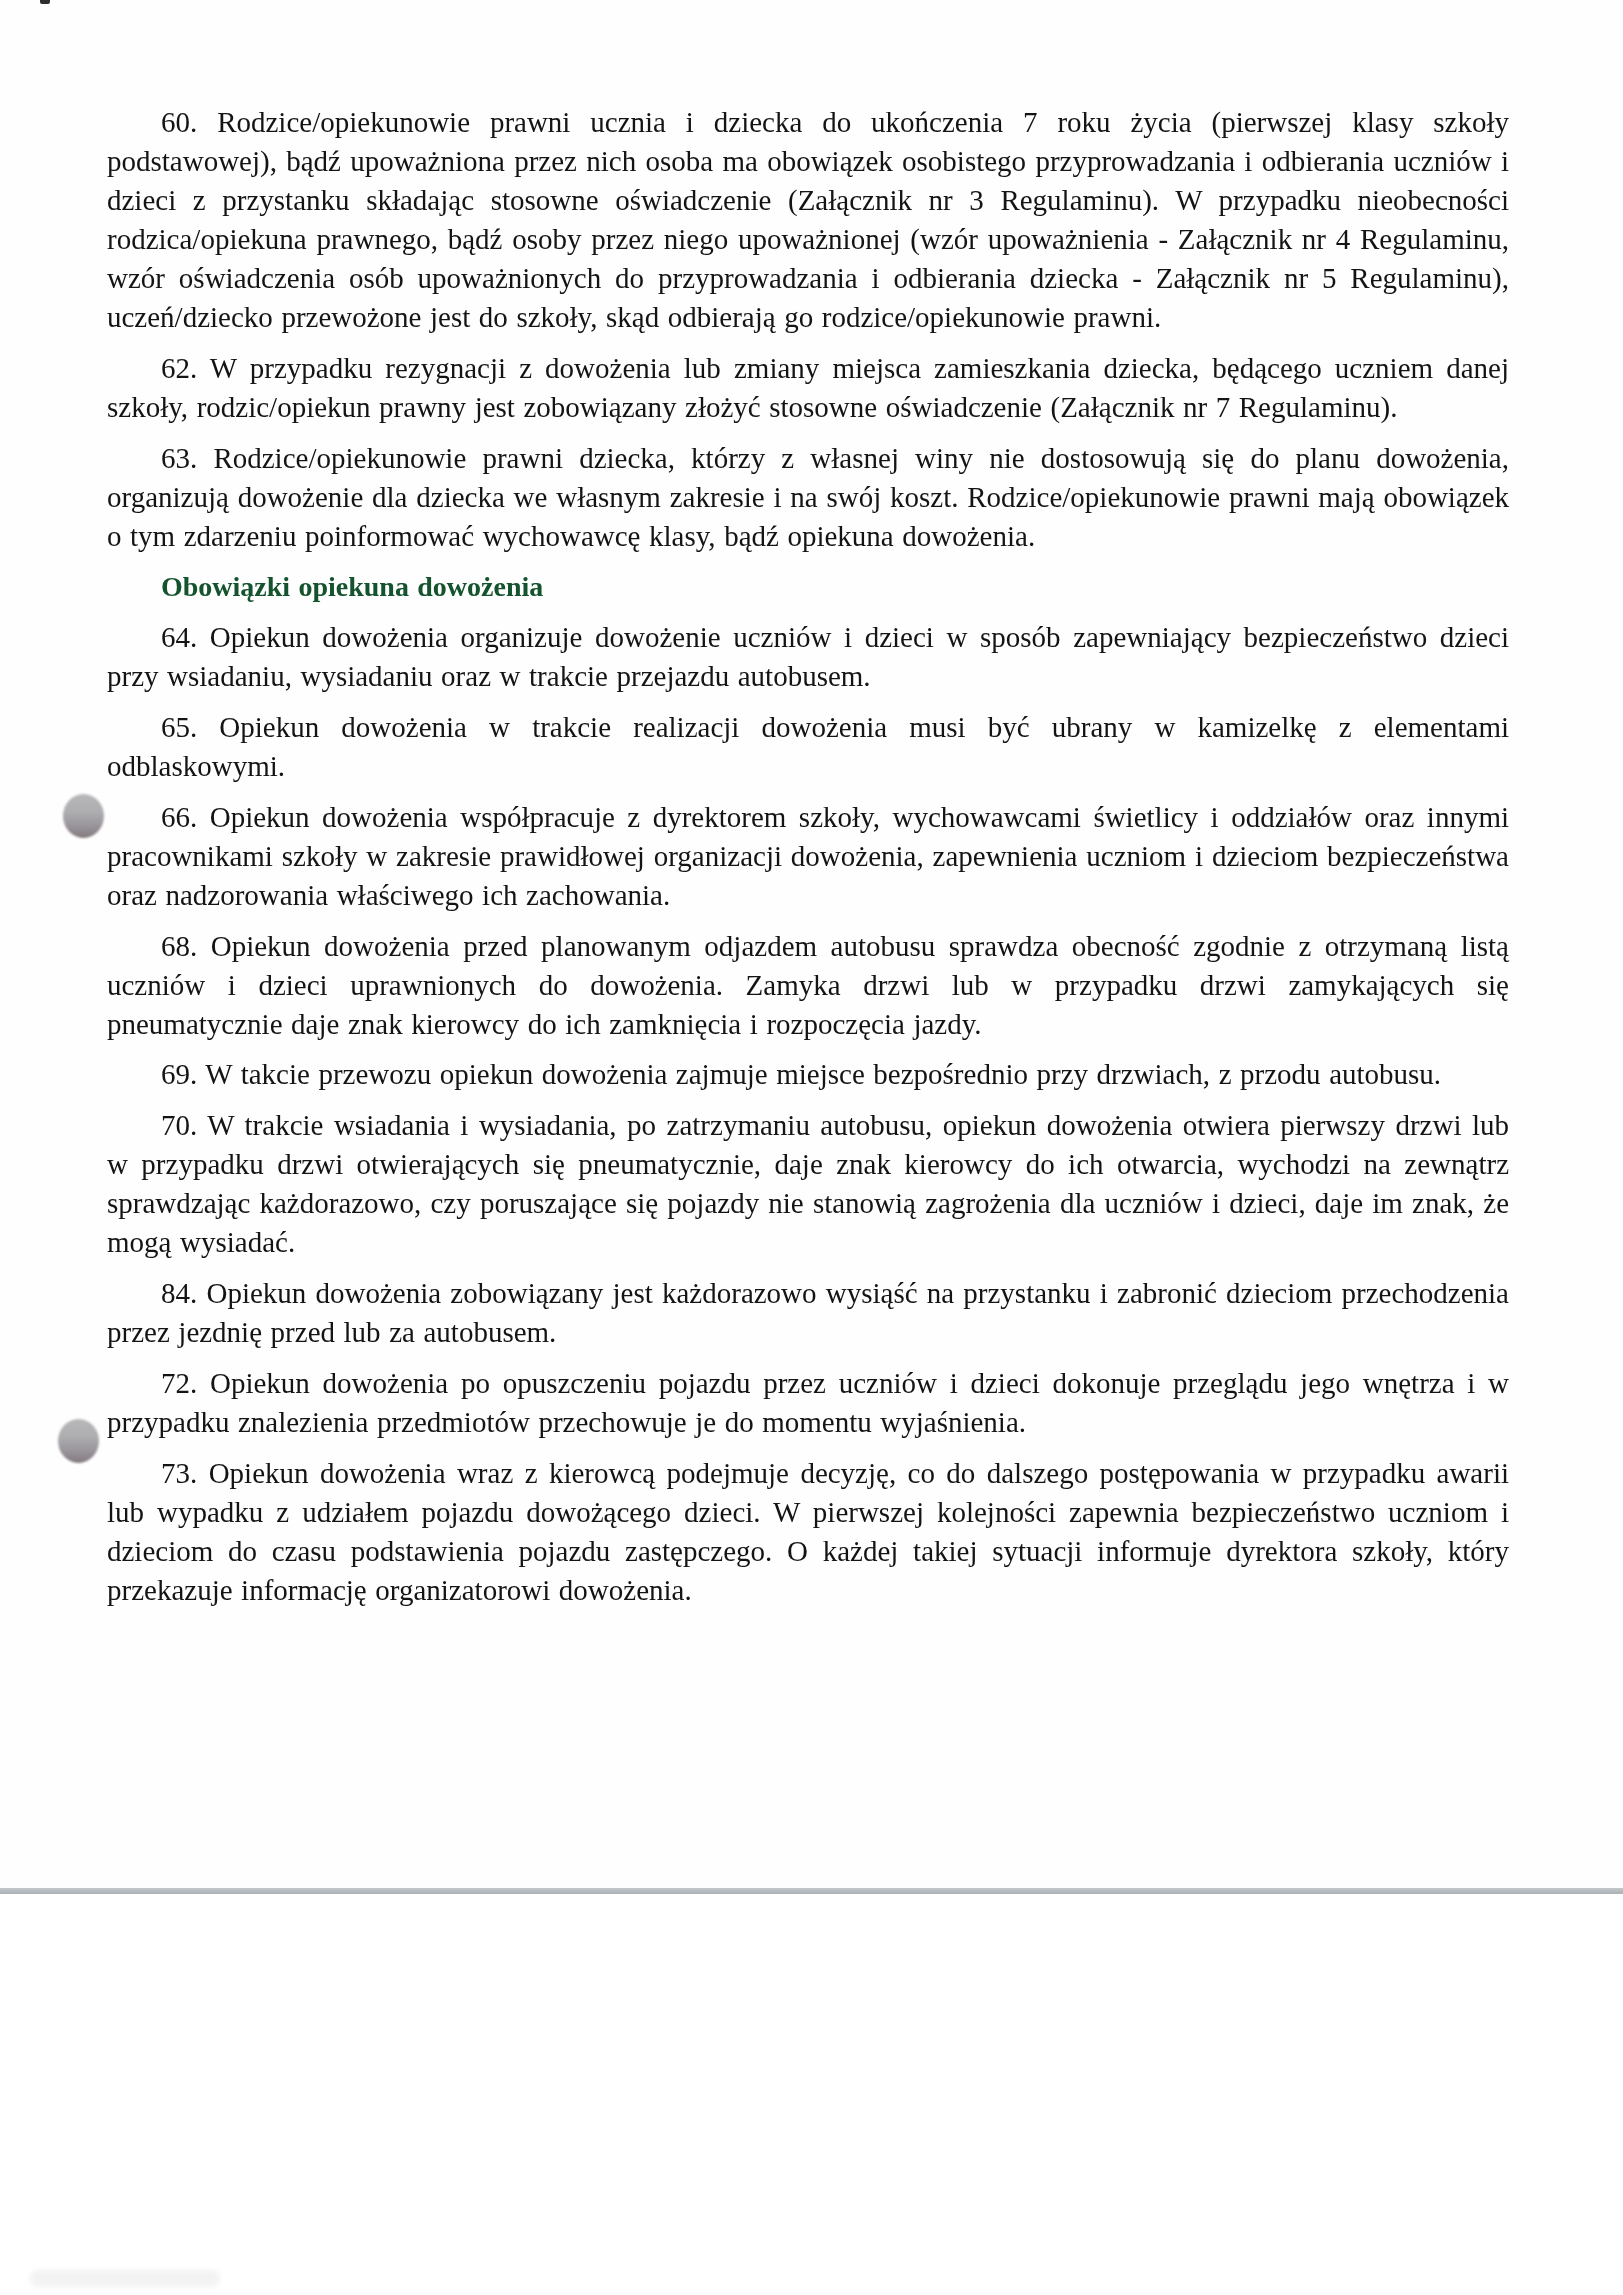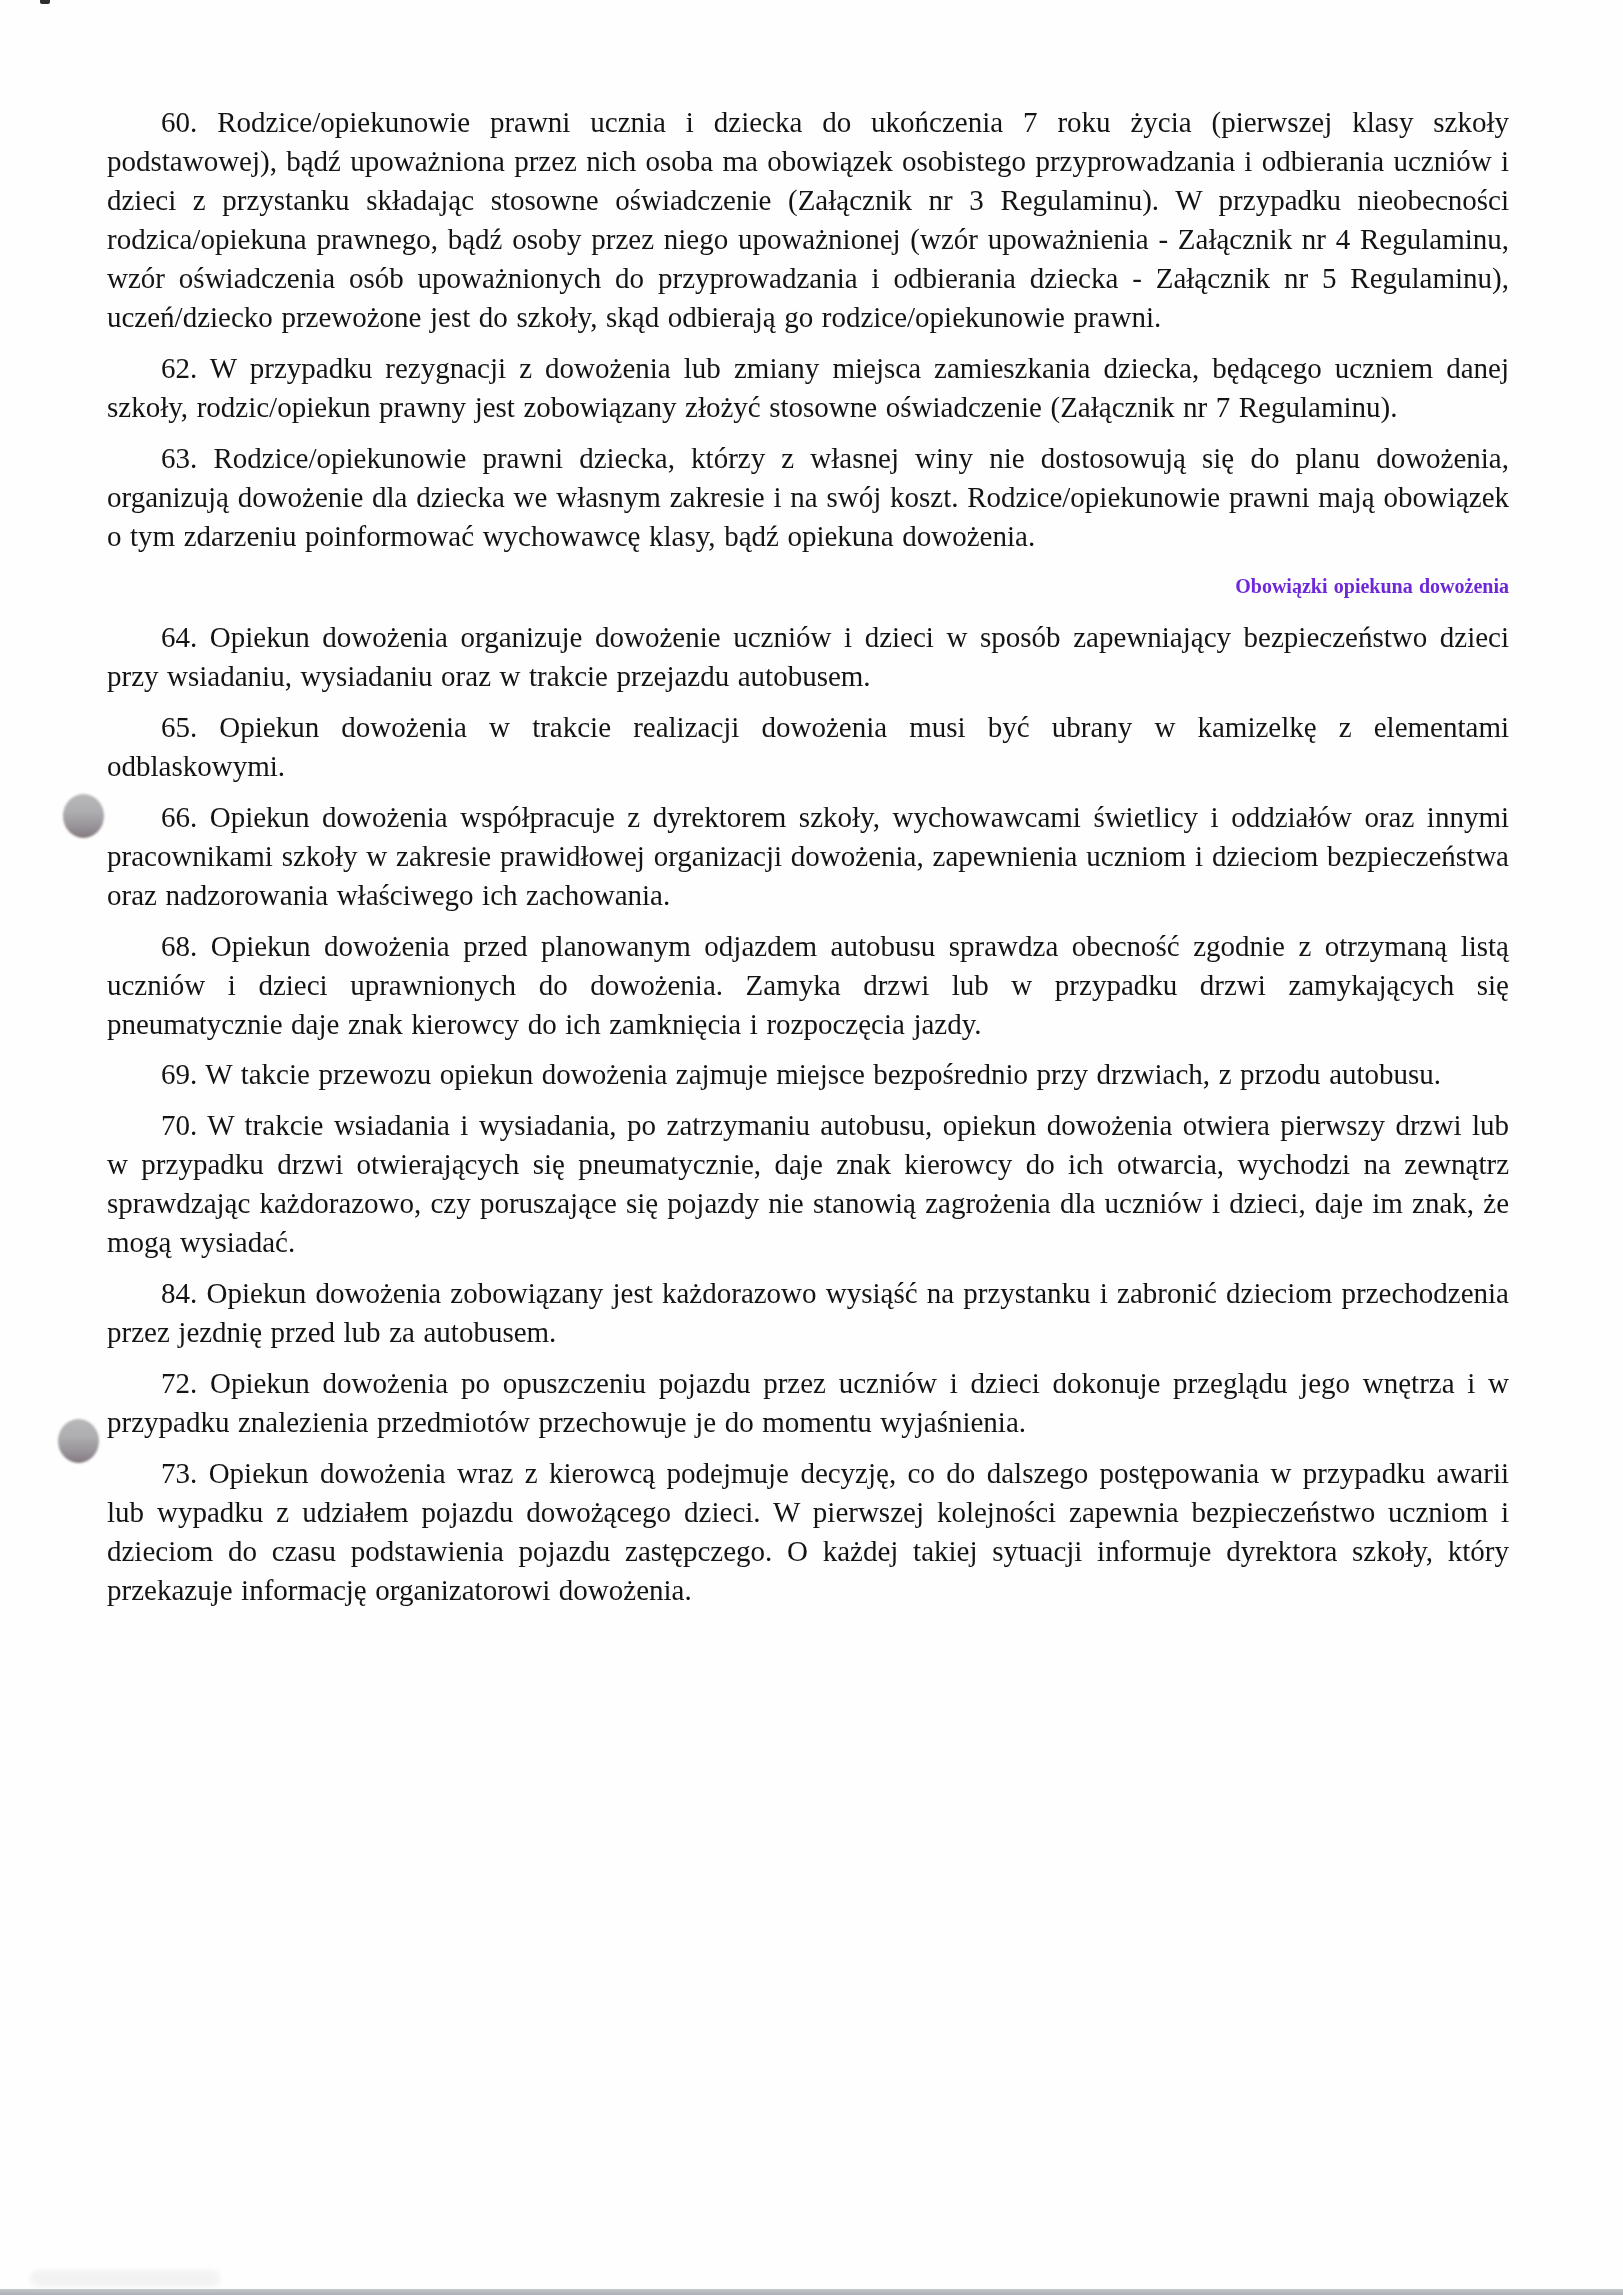--- a/index.html
+++ b/index.html
@@ -11,45 +11,45 @@
     width: 1623px;
     height: 2295px;
     position: relative;
     overflow: hidden;
     font-family: "Liberation Serif", serif;
   }
   .page {
     position: absolute;
     left: 0; top: 0;
     width: 1623px;
-    height: 2295px;
+    height: 1894px;
     background: #fffefe;
   }
   .content {
     position: absolute;
     left: 107px;
     top: 103px;
     width: 1402px;
     color: #141414;
     font-size: 29px;
     line-height: 39px;
     text-align: justify;
   }
   .content p {
     margin: 0 0 11.8px 0;
     text-indent: 54px;
     word-spacing: 1.3px;
   }
   .section-heading {
-    font-size: 20px;
+    font-size: 28px;
     font-weight: bold;
-    text-align: right;
+    text-align: left;
     text-indent: 0;
     margin: 19.6px 0 17px 0;
-    color: #6d28d9;
+    color: #14532d;
   }
   .binder-hole {
     position: absolute;
     width: 41px;
     height: 44px;
     border-radius: 50%;
     background: linear-gradient(to bottom,
       #b8b7b9 0%, #aeadb0 40%, #9b979c 70%, #8a8289 92%, #7f756f 100%);
     filter: blur(0.8px);
   }

